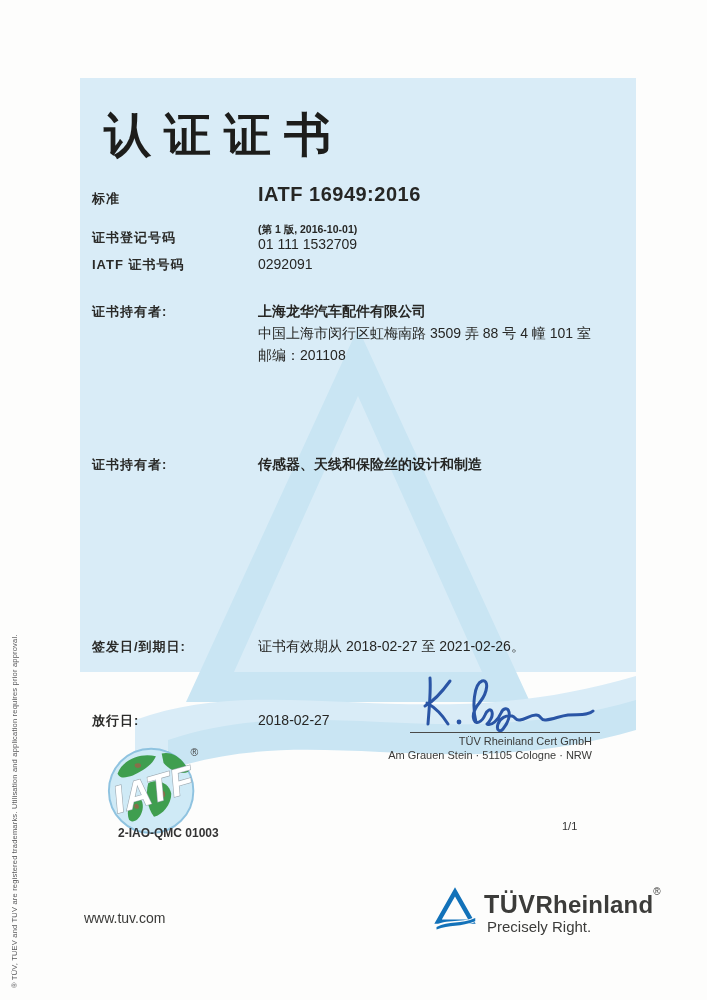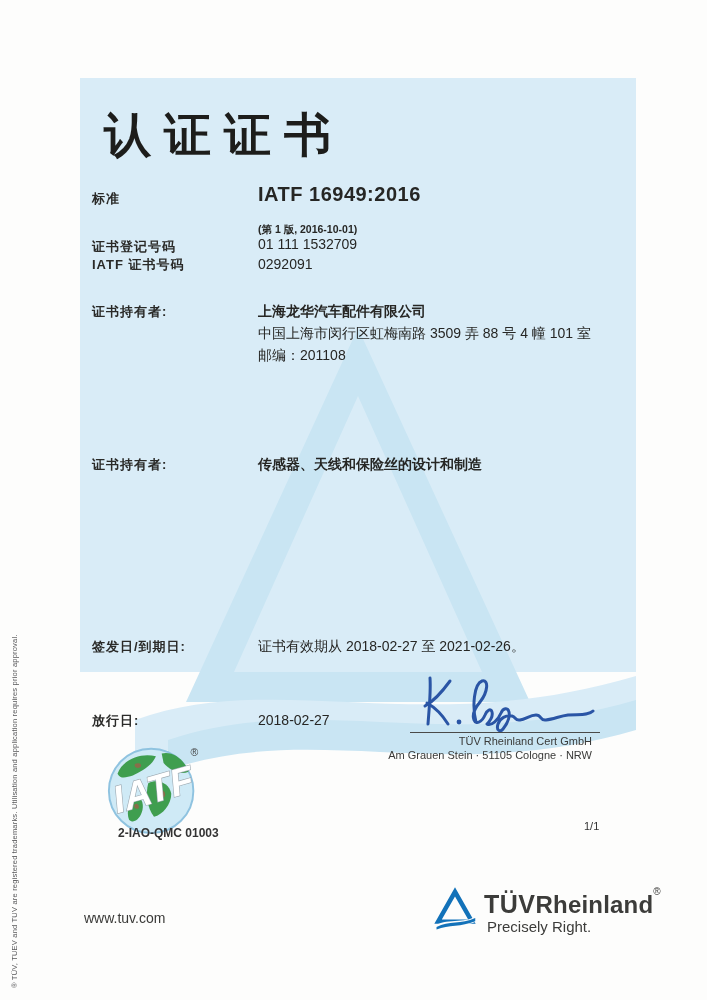--- a/index.html
+++ b/index.html
@@ -33,21 +33,21 @@
   .std-ed{font-size:10.5px;font-weight:bold;}
   .issuer-line{
     position:absolute;right:44px;text-align:right;
     font-size:11px;color:#3a3a38;white-space:nowrap;
   }
   .sig-line{
     position:absolute;left:330px;top:654px;width:190px;height:0;
     border-top:1.5px solid #4a4a48;
   }
   .iatf-code{position:absolute;left:38px;top:748px;font-size:12px;font-weight:600;color:#333;}
-  .page-ind{position:absolute;left:482px;top:742px;font-size:11px;color:#333;margin-left:22px;}
+  .page-ind{position:absolute;left:482px;top:742px;font-size:11px;color:#333;}
   .side-note{
     position:absolute;left:10px;top:988px;
     transform:rotate(-90deg);transform-origin:0 0;
     font-size:7.5px;color:#58585a;white-space:nowrap;letter-spacing:.2px;
   }
   .website{position:absolute;left:84px;top:910px;font-size:14px;color:#3a3a38;}
   .brand{position:absolute;left:484px;top:886px;white-space:nowrap;color:#3c3c3a;}
   .brand .b{font-size:25px;font-weight:bold;letter-spacing:.5px;}
   .brand .r{font-size:24px;font-weight:700;letter-spacing:.2px;}
   .brand sup{font-size:10px;vertical-align:18px;}
@@ -66,21 +66,21 @@
     <path fill="#d9ecf7" d="M55 642 C 200 590 340 662 556 598 L556 638 C 340 702 200 630 55 682 Z"></path>
     <path fill="#c9e5f3" d="M88 662 C 235 612 365 678 556 622 L556 652 C 365 708 235 642 88 692 Z"></path>
   </svg>
 
   <div class="cert-title">认证证书</div>
 
   <div class="lbl" style="top:112px;">标准</div>
   <div class="val std-val" style="top:105px;">IATF 16949:2016</div>
   <div class="val std-ed" style="top:132px;margin-top:13px;">(第 1 版, 2016-10-01)</div>
 
-  <div class="lbl" style="top:160px;">证书登记号码</div>
+  <div class="lbl" style="top:151px;">证书登记号码</div>
   <div class="val" style="top:158px;">01 111 1532709</div>
   <div class="lbl" style="top:178px;">IATF 证书号码</div>
   <div class="val" style="top:178px;">0292091</div>
 
   <div class="lbl" style="top:225px;">证书持有者:</div>
   <div class="val bold" style="top:225px;">上海龙华汽车配件有限公司</div>
   <div class="val" style="top:247px;">中国上海市闵行区虹梅南路 3509 弄 88 号 4 幢 101 室</div>
   <div class="val" style="top:269px;">邮编：201108</div>
 
   <div class="lbl" style="top:378px;">证书持有者:</div>

